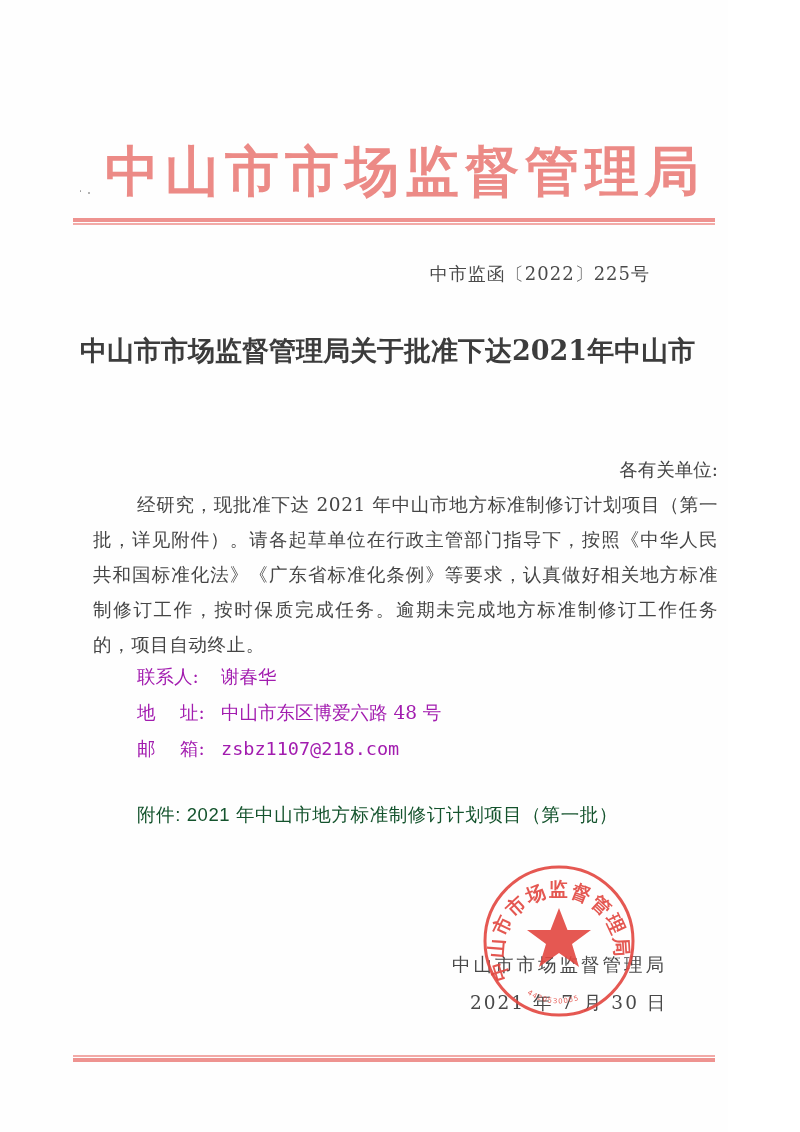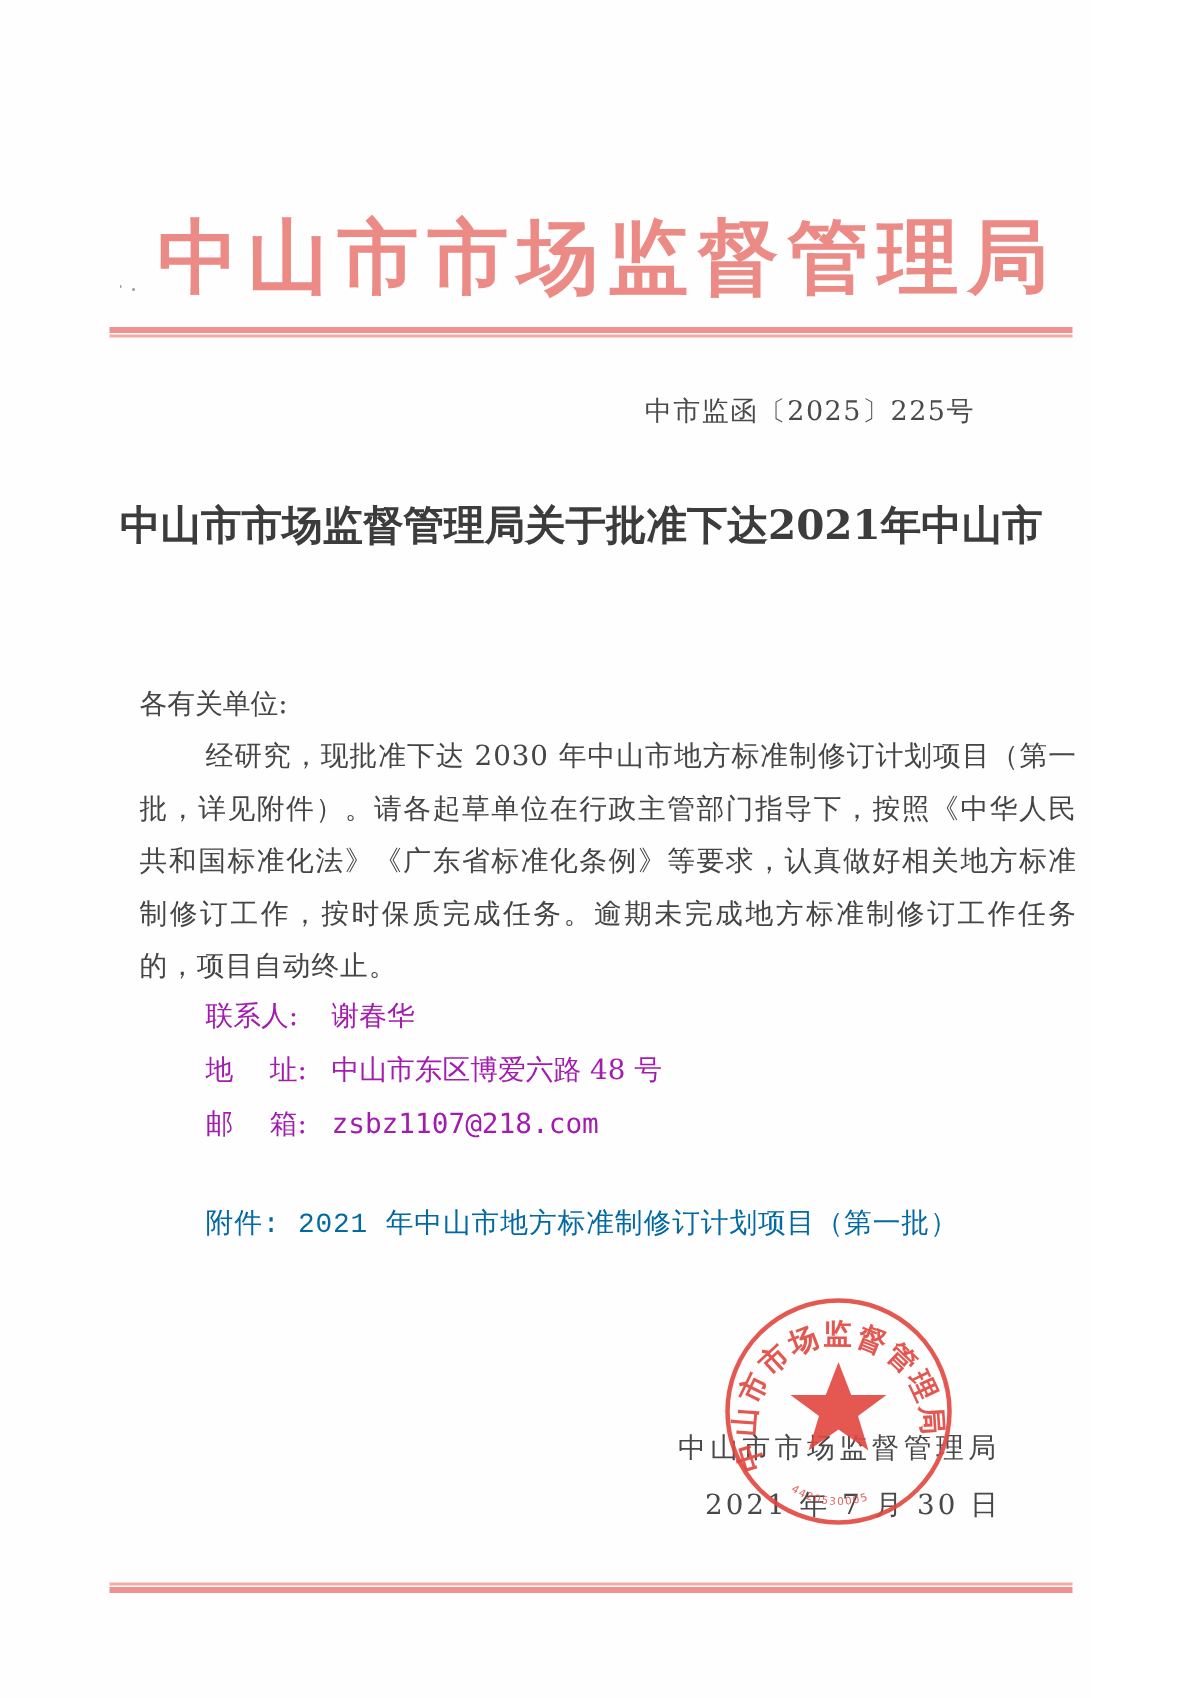--- a/index.html
+++ b/index.html
@@ -80,20 +80,21 @@
       color: #3c3c3c;
     }
     .body-text {
       position: absolute;
       left: 93px;
       width: 625px;
       font-size: 18.5px;
       line-height: 35px;
       color: #454545;
       font-family: "DejaVu Serif", "Liberation Serif", serif;
+      text-align: right;
     }
     .salutation { top: 452px; }
     .paragraph {
       top: 487px;
       text-indent: 44px;
       letter-spacing: 0.6px;
       text-align: justify;
     }
     .contact-line {
       position: absolute;
@@ -106,22 +107,22 @@
     .contact-line .label { display: inline-block; width: 84px; letter-spacing: 0; }
     .contact-line .val-mono { font-family: "DejaVu Sans Mono", "Liberation Mono", monospace; }
     .c1 { top: 664px; }
     .c2 { top: 700px; }
     .c3 { top: 736px; }
     .attachment {
       position: absolute;
       left: 137px;
       top: 802px;
       font-size: 18.5px;
-      color: #0369a1;
-      font-family: Liberation Mono, monospace;
+      color: #14532d;
+      font-family: Liberation Sans, sans-serif;
       letter-spacing: 0.6px;
     }
     .stamp {
       position: absolute;
       left: 482px;
       top: 864px;
       width: 154px;
       height: 154px;
     }
     .signature {
@@ -157,29 +158,29 @@
   <div class="masthead">中山市市场监督管理局</div>
 
   <div class="red-rule rule-top">
     <div class="thick"></div>
     <div class="thin"></div>
   </div>
 
   <div class="speck" style="left:88px;top:192px;"></div>
   <div class="speck" style="left:80px;top:190px;width:1px;"></div>
 
-  <div class="doc-number">中市监函〔2025〕225号</div>
+  <div class="doc-number">中市监函〔2022〕225号</div>
 
   <div class="title">
     <div>中山市市场监督管理局关于批准下达2021年中山市</div>
   </div>
 
   <div class="body-text salutation">各有关单位:</div>
 
-  <div class="body-text paragraph">经研究，现批准下达 2030 年中山市地方标准制修订计划项目（第一批，详见附件）。请各起草单位在行政主管部门指导下，按照《中华人民共和国标准化法》《广东省标准化条例》等要求，认真做好相关地方标准制修订工作，按时保质完成任务。逾期未完成地方标准制修订工作任务的，项目自动终止。</div>
+  <div class="body-text paragraph">经研究，现批准下达 2021 年中山市地方标准制修订计划项目（第一批，详见附件）。请各起草单位在行政主管部门指导下，按照《中华人民共和国标准化法》《广东省标准化条例》等要求，认真做好相关地方标准制修订工作，按时保质完成任务。逾期未完成地方标准制修订工作任务的，项目自动终止。</div>
 
   <div class="contact-line c1"><span class="label">联系人:</span><span>谢春华</span></div>
 
   <div class="contact-line c2"><span class="label">地　 址:</span><span>中山市东区博爱六路 48 号</span></div>
 
   <div class="contact-line c3"><span class="label">邮　 箱:</span><span class="val-mono">zsbz1107@218.com</span></div>
 
   <div class="attachment">附件: 2021 年中山市地方标准制修订计划项目（第一批）</div>
 
   <div class="signature">中山市市场监督管理局</div>

